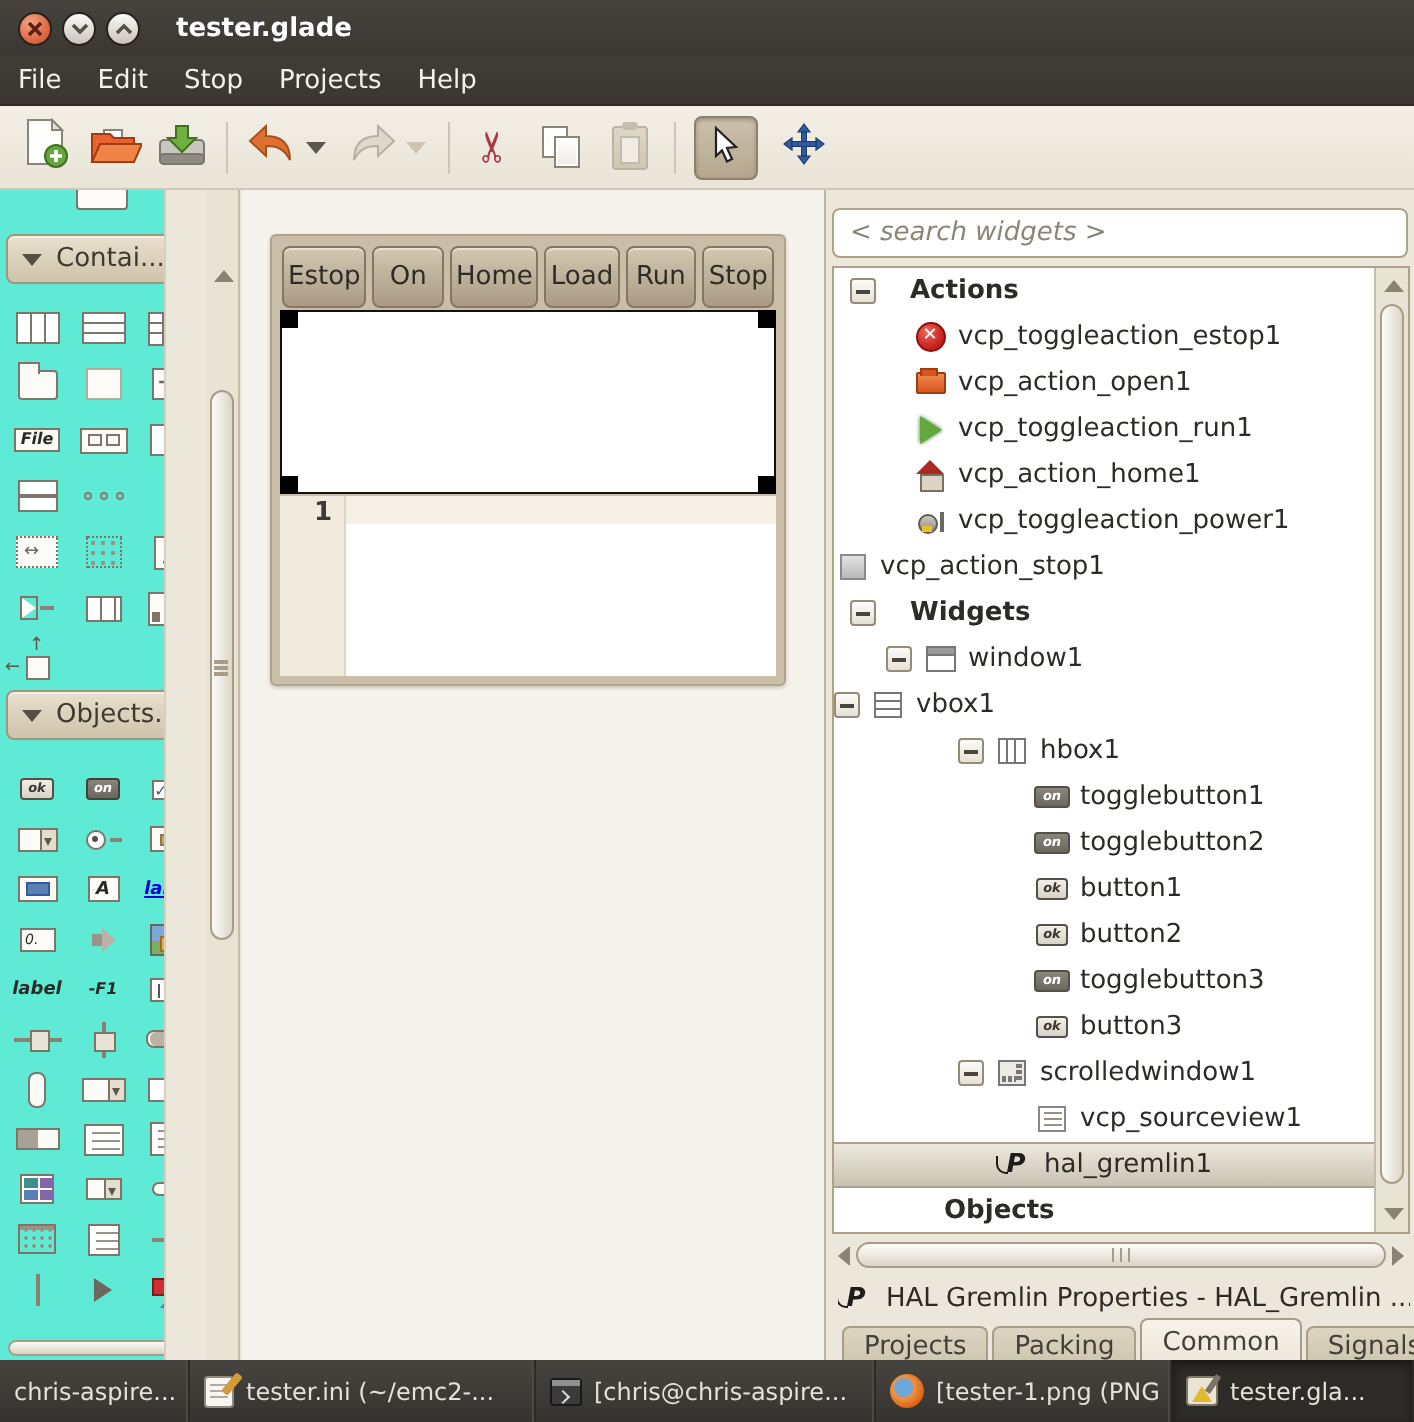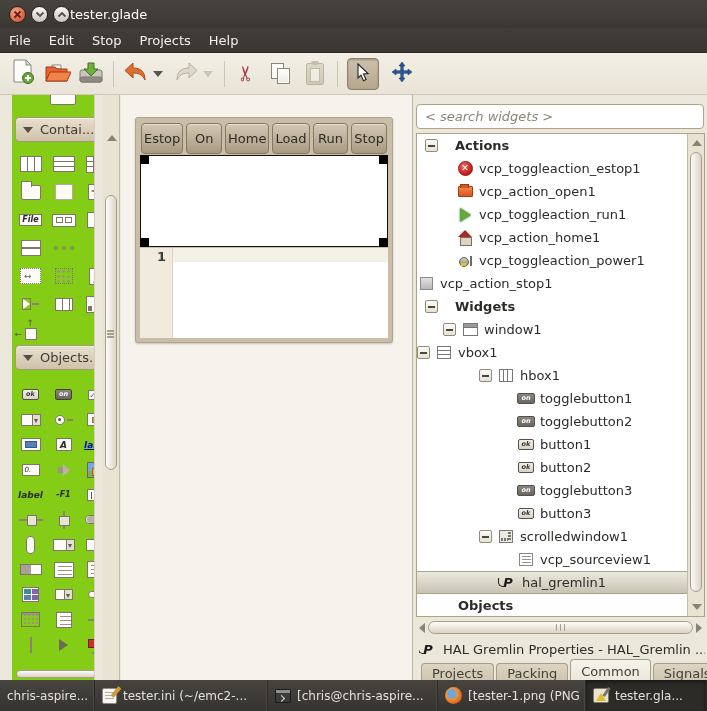--- a/index.html
+++ b/index.html
@@ -8,21 +8,21 @@
 
   
   .titlebar{position:absolute;left:0;top:0;width:707px;height:28px;
     background:linear-gradient(#47433e,#3a3733);display:flex;align-items:center;}
   .winbtns{display:flex;gap:5px;margin-left:9px;}
   .wbtn{width:17px;height:17px;border-radius:50%;border:1px solid #26231f;
     display:flex;align-items:center;justify-content:center;}
   .wbtn svg{display:block;}
   .wbtn.close{background:radial-gradient(circle at 35% 30%,#f5a583,#dd6a44 60%,#c2502e);}
   .wbtn.minmax{background:linear-gradient(#fbfaf8,#c9c3ba);}
-  .wtitle{color:#fff;font-weight:normal;font-size:13px;}
+  .wtitle{color:#fff;font-weight:bold;font-size:13px;margin-left:18px;}
 
   
   .menubar{position:absolute;left:0;top:28px;width:707px;height:25px;
     background:linear-gradient(#403d38,#3a3733);display:flex;align-items:center;
     border-bottom:1px solid #2e2b27;}
   .menuitem{color:#f3f1ee;font-size:13px;padding:3px 9px;cursor:default;}
 
   
   .toolbar{position:absolute;left:0;top:53px;width:707px;height:42px;
     background:linear-gradient(#f3efe6,#e9e4d6);border-bottom:1px solid #cfc8b8;
@@ -43,22 +43,22 @@
   .pasteicon i{position:absolute;left:3px;top:4px;width:10px;height:14px;background:#efede6;border:1px solid #b3ad9c;}
   .pasteicon u{position:absolute;left:4px;top:-3px;width:8px;height:4px;background:#b5af9c;border-radius:2px;}
   .selbtn{width:32px;height:32px;border:1px solid #8d816b;border-radius:4px;
     background:linear-gradient(#cdc1ac,#b5a78e);box-shadow:inset 0 1px 2px rgba(0,0,0,.25);
     display:flex;align-items:center;justify-content:center;margin-left:4px;}
 
   
   .main{position:absolute;left:0;top:95px;width:707px;height:585px;}
 
   
-  .palette{position:absolute;left:0;top:0;width:83px;height:585px;background:#84cc16;
-    border-right:1px solid #d6cfbe;overflow:hidden;margin-left:12px;}
+  .palette{position:absolute;left:0;top:0;width:83px;height:585px;background:#5eead4;
+    border-right:1px solid #d6cfbe;overflow:hidden;}
   .pal-scroll{position:absolute;left:103px;top:0;width:17px;height:585px;background:#e9e3d4;
     border-right:1px solid #c4bca8;}
   .pal-scroll .up{position:absolute;left:4px;top:40px;width:0;height:0;
     border-left:5px solid transparent;border-right:5px solid transparent;border-bottom:6px solid #8a8374;}
   .pal-scroll .thumb{position:absolute;left:2px;top:100px;width:12px;height:275px;border-radius:7px;
     background:linear-gradient(90deg,#fdfcfa,#dcd5c5);border:1px solid #a89d89;}
   .pal-scroll .grip{position:absolute;left:4px;top:235px;width:7px;height:1.5px;background:#a89d89;
     box-shadow:0 3px 0 #a89d89,0 6px 0 #a89d89;}
   .pal-hbar{position:absolute;left:4px;top:575px;width:95px;height:8px;border-radius:5px;
     background:linear-gradient(#fdfcfa,#d9d2c2);border:1px solid #a89d89;}
@@ -804,21 +804,21 @@
               </span>
             <span class="tlabel">vcp_sourceview1</span>
           </div>
           <div class="trow sel" style="padding-left:82px">
             <span class="ti">
                 <span class="ti-defwidget"><i>P</i></span>
               </span>
             <span class="tlabel">hal_gremlin1</span>
           </div>
           <div class="trow section" style="padding-left:39px">
-            <span class="tlabel" style="margin-left:2px">Objects</span>
+            <span class="tlabel" style="margin-left:16px">Objects</span>
           </div>
         </div>
         <div class="vsb">
           <span class="up"></span>
           <span class="thumb"></span>
           <span class="dn"></span>
         </div>
       </div>
 
       <div class="hsb">

